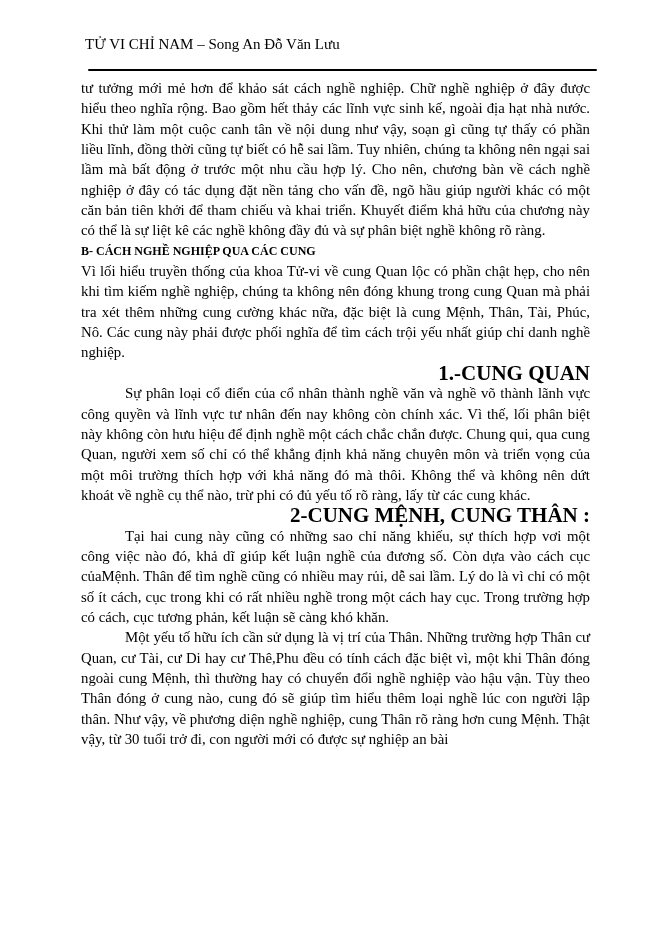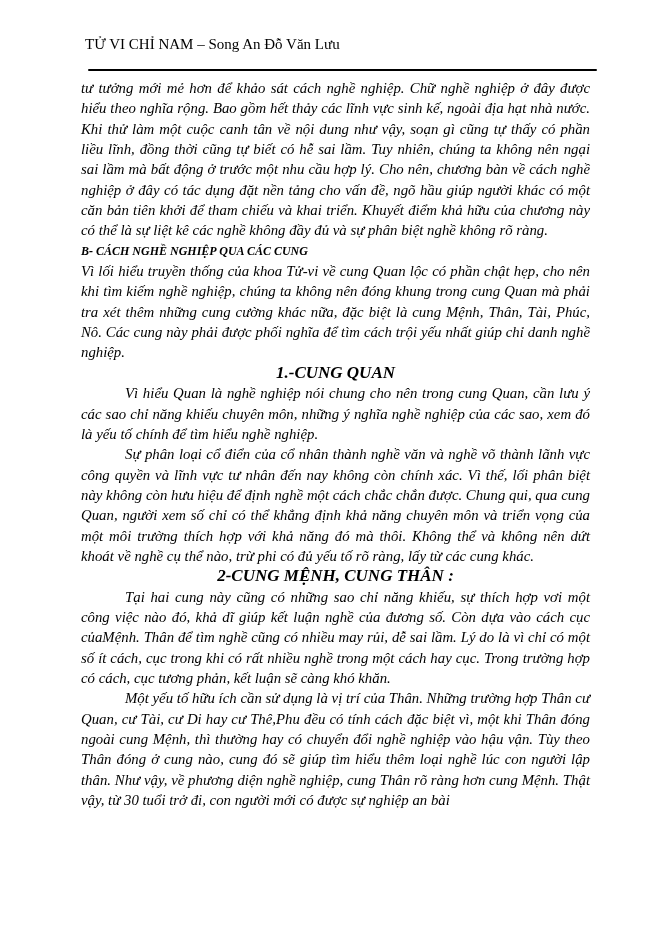--- a/index.html
+++ b/index.html
@@ -47,35 +47,34 @@
   }
   .content {
     position: absolute;
     left: 81px;
     top: 78px;
     width: 509px;
     font-size: 14.8px;
     line-height: 20.35px;
     text-align: justify;
     color: #000000;
-    font-style: italic;
   }
   .content p { margin: 0; }
   .content p.indent { text-indent: 44px; }
   .heading-major {
     font-size: 12px;
     font-weight: bold;
     line-height: 20.35px;
     text-align: left;
   }
   .heading-minor {
-    font-size: 17px;
+    font-size: 21px;
     font-weight: bold;
     line-height: 20.35px;
-    text-align: center;
+    text-align: right;
   }
 </style>
 </head>
 <body>
 
 <div class="page">
 
   <div class="header">
     <span class="header-title">TỬ VI CHỈ NAM – Song An Đỗ Văn Lưu</span>
   </div>
@@ -84,21 +83,20 @@
 
   <div class="content">
     <p>tư tưởng mới mẻ hơn để khảo sát cách nghề nghiệp. Chữ nghề nghiệp ở đây được hiểu theo nghĩa rộng. Bao gồm hết thảy các lĩnh vực sinh kế, ngoài địa hạt nhà nước. Khi thử làm một cuộc canh tân về nội dung như vậy, soạn gì cũng tự thấy có phần liều lĩnh, đồng thời cũng tự biết có hễ sai lầm. Tuy nhiên, chúng ta không nên ngại sai lầm mà bất động ở trước một nhu cầu hợp lý. Cho nên, chương bàn về cách nghề nghiệp ở đây có tác dụng đặt nền tảng cho vấn đề, ngõ hầu giúp người khác có một căn bản  tiên khởi để tham chiếu và khai triển. Khuyết điểm khả hữu của chương này có thể là sự liệt kê các nghề không đầy đủ và sự phân biệt nghề không rõ ràng.</p>
 
     <div class="heading-major">B- CÁCH NGHỀ NGHIỆP QUA CÁC CUNG</div>
 
     <p>Vì lối hiểu truyền thống của khoa Tử-vi về cung Quan lộc có phần chật hẹp, cho nên khi tìm kiếm nghề nghiệp, chúng ta không nên đóng khung trong cung Quan mà phải tra xét thêm những cung cường khác nữa, đặc biệt là cung Mệnh, Thân, Tài, Phúc, Nô.  Các  cung này phải được phối nghĩa để tìm cách trội yếu nhất giúp chỉ danh nghề nghiệp.</p>
 
     <div class="heading-minor">1.-CUNG QUAN</div>
 
-    <p class="indent">Vì hiểu Quan là nghề nghiệp nói chung cho nên trong cung Quan, cần lưu ý các sao chỉ năng khiếu chuyên môn, những ý nghĩa nghề nghiệp của các sao, xem đó là yếu tố chính để tìm hiểu nghề nghiệp.</p>
 
     <p class="indent">Sự phân loại cổ điển của cổ nhân thành nghề văn và nghề võ  thành lãnh vực công quyền và lĩnh vực tư nhân đến nay không còn chính xác. Vì thế, lối phân biệt này không còn hưu hiệu để định nghề một cách chắc chắn được. Chung qui, qua cung Quan, người xem số chỉ có thể khẳng định khả năng chuyên môn và triển vọng của một môi trường thích hợp với khả  năng đó mà thôi. Không thể và không nên dứt khoát về nghề cụ thể nào, trừ phi có đủ yếu tố rõ ràng, lấy từ các cung khác.</p>
 
     <div class="heading-minor">2-CUNG MỆNH, CUNG THÂN :</div>
 
     <p class="indent">Tại hai cung này cũng có những sao chỉ năng khiếu, sự thích hợp vơi một công việc nào đó, khả dĩ  giúp kết luận nghề của đương số. Còn dựa vào cách cục củaMệnh. Thân để tìm nghề cũng có nhiều may rủi, dễ sai lầm. Lý do là vì chỉ có một số ít cách, cục trong khi có rất nhiều nghề trong một cách hay cục. Trong trường hợp có cách, cục tương phản, kết luận sẽ càng khó khăn.</p>
 
     <p class="indent">Một yếu tố hữu ích cần sử dụng là vị trí của Thân. Những trường hợp Thân cư Quan, cư Tài, cư Di hay cư Thê,Phu đều có tính cách đặc biệt vì,  một khi Thân đóng ngoài cung Mệnh, thì thường hay có chuyển đổi nghề nghiệp vào hậu vận. Tùy theo Thân đóng ở cung nào, cung đó sẽ giúp tìm hiểu  thêm loại nghề  lúc con người lập thân. Như vậy, về phương diện nghề nghiệp, cung Thân rõ ràng hơn cung Mệnh. Thật vậy, từ 30 tuổi trở đi, con người mới có được sự nghiệp an bài</p>
   </div>
 

